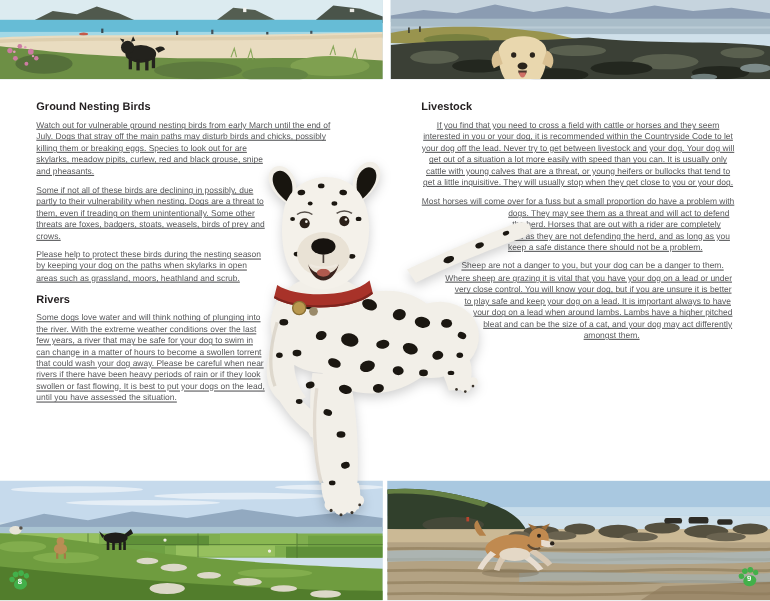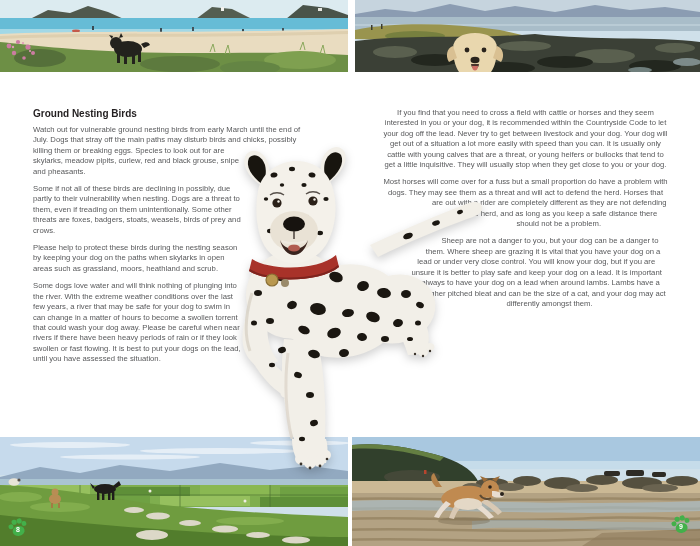--- a/index.html
+++ b/index.html
@@ -9,31 +9,31 @@
   }
   .spread{position:absolute;inset:0;}
   .photo{position:absolute;overflow:hidden;background:#cfe0ea;}
   .photo svg{display:block;width:100%;height:100%;}
   #photo-tl{left:0;top:0;width:348px;height:72px;}
   #photo-tr{left:355px;top:0;width:345px;height:72px;}
   #photo-bl{left:0;top:437px;width:348px;height:109px;}
   #photo-br{left:352px;top:437px;width:348px;height:109px;}
 
   .text-col{
-    position:absolute;top:108px;color:#58595b;
+    position:absolute;top:92px;color:#58595b;
     font-size:7.7px;line-height:10.4px;
   }
   #col-left{left:33px;width:280px;text-align:left;}
   #col-right{left:383px;width:285px;text-align:center;}
   .text-col h3{
     font-size:10px;line-height:12px;color:#231f20;font-weight:bold;
     margin:0 0 5px 0;text-align:left;
   }
   .text-col h3.second{margin-top:9px;}
-  .text-col p{margin:0 0 7px 0;}
+  .text-col p{margin:0 0 7px 0;text-decoration:underline;}
   
   .wrapR{
     float:right;width:74px;height:300px;
     shape-outside:polygon(6% 17%,100% 12%,100% 100%,6% 100%);
   }
   .wrapL{
     float:left;width:78px;height:270px;
     shape-outside:polygon(0 36%,95% 38%,70% 46%,15% 58%,42% 68%,78% 80%,82% 95%,60% 100%,0 100%);
   }
 
@@ -144,25 +144,27 @@
       </g>
     </svg>
   </div>
 
   <div class="text-col" id="col-left">
     <div class="wrapR"></div>
     <h3>Ground Nesting Birds</h3>
     <p>Watch out for vulnerable ground nesting birds from early March until the end of July. Dogs that stray off the main paths may disturb birds and chicks, possibly killing them or breaking eggs. Species to look out for are skylarks, meadow pipits, curlew, red and black grouse, snipe and pheasants.</p>
     <p>Some if not all of these birds are declining in possibly, due partly to their vulnerability when nesting. Dogs are a threat to them, even if treading on them unintentionally. Some other threats are foxes, badgers, stoats, weasels, birds of prey and crows.</p>
     <p>Please help to protect these birds during the nesting season by keeping your dog on the paths when skylarks in open areas such as grassland, moors, heathland and scrub.</p>
+    <h3 class="second">Rivers</h3>
     <p>Some dogs love water and will think nothing of plunging into the river. With the extreme weather conditions over the last few years, a river that may be safe for your dog to swim in can change in a matter of hours to become a swollen torrent that could wash your dog away. Please be careful when near rivers if there have been heavy periods of rain or if they look swollen or fast flowing. It is best to put your dogs on the lead, until you have assessed the situation.</p>
   </div>
 
   <div class="text-col" id="col-right">
     <div class="wrapL"></div>
+    <h3>Livestock</h3>
     <p>If you find that you need to cross a field with cattle or horses and they seem interested in you or your dog, it is recommended within the Countryside Code to let your dog off the lead. Never try to get between livestock and your dog. Your dog will get out of a situation a lot more easily with speed than you can. It is usually only cattle with young calves that are a threat, or young heifers or bullocks that tend to get a little inquisitive. They will usually stop when they get close to you or your dog.</p>
     <p>Most horses will come over for a fuss but a small proportion do have a problem with dogs. They may see them as a threat and will act to defend the herd. Horses that are out with a rider are completely different as they are not defending the herd, and as long as you keep a safe distance there should not be a problem.</p>
     <p>Sheep are not a danger to you, but your dog can be a danger to them. Where sheep are grazing it is vital that you have your dog on a lead or under very close control. You will know your dog, but if you are unsure it is better to play safe and keep your dog on a lead. It is important always to have your dog on a lead when around lambs. Lambs have a higher pitched bleat and can be the size of a cat, and your dog may act differently amongst them.</p>
   </div>
 
   <div class="photo" id="photo-bl">
     <svg viewBox="0 0 348 109" preserveAspectRatio="none">
       <rect x="0" y="0" width="348" height="38" fill="#c6daec"></rect>
       <g fill="#ffffff" opacity="0.55">
         <ellipse cx="70" cy="8" rx="60" ry="3"></ellipse>

